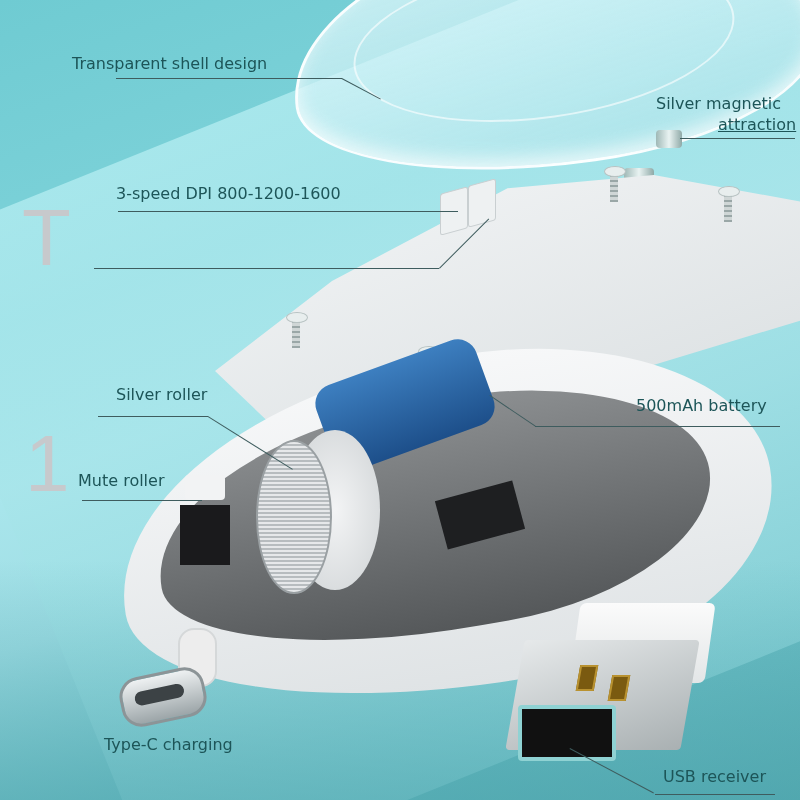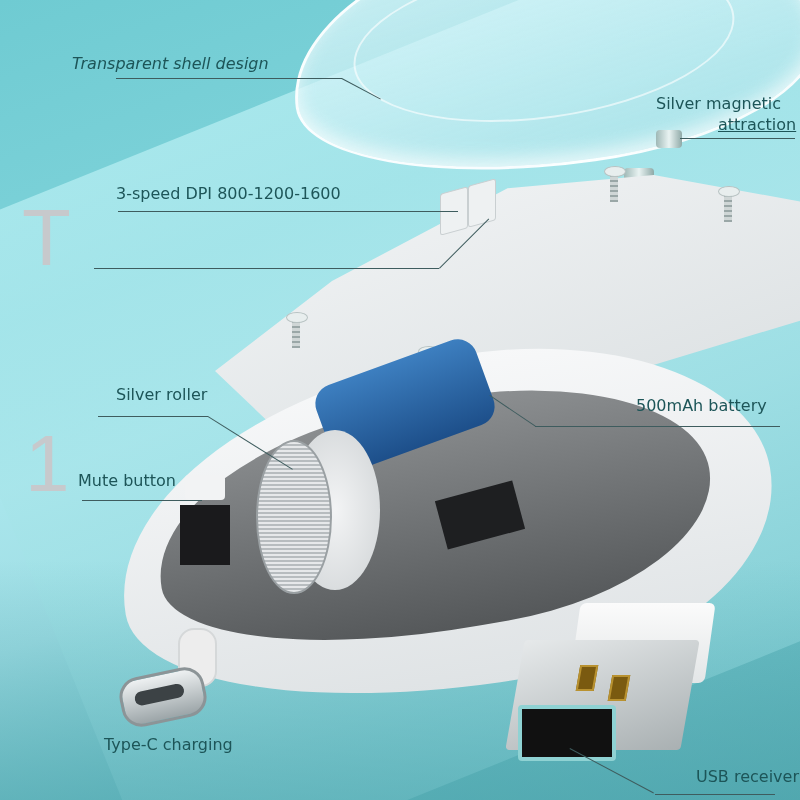--- a/index.html
+++ b/index.html
@@ -89,21 +89,21 @@
   <div class="typec">
     <div class="typec-slot"></div>
   </div>
 
   <div class="usb-cap"></div>
   <div class="usb-plug"></div>
   <div class="usb-pin" style="left:578px;top:665px;transform:skewX(-10deg);"></div>
   <div class="usb-pin" style="left:610px;top:675px;transform:skewX(-10deg);"></div>
   <div class="usb-mouth"></div>
 
-  <div class="label" style="left:72px;top:54px;font-style:italic;">Transparent shell design</div>
+  <div class="label" style="left:72px;top:54px;">Transparent shell design</div>
   <div class="leader" style="left:116px;top:78px;width:226px;"></div>
   <div class="leader-diag" style="left:342px;top:78px;width:44px;transform:rotate(28deg);"></div>
 
   <div class="label" style="left:656px;top:94px;">Silver magnetic</div>
   <div class="label" style="left:718px;top:115px;text-decoration:underline;">attraction</div>
   <div class="leader" style="left:680px;top:138px;width:115px;"></div>
 
   <div class="label" style="left:116px;top:184px;text-align:right;">3-speed DPI 800-1200-1600</div>
   <div class="leader" style="left:118px;top:211px;width:340px;"></div>
 
@@ -111,21 +111,21 @@
   <div class="leader-diag" style="left:439px;top:268px;width:70px;transform:rotate(-45deg);"></div>
 
   <div class="label" style="left:116px;top:385px;">Silver roller</div>
   <div class="leader" style="left:98px;top:416px;width:110px;"></div>
   <div class="leader-diag" style="left:208px;top:416px;width:100px;transform:rotate(32deg);"></div>
 
   <div class="label" style="left:636px;top:396px;">500mAh battery</div>
   <div class="leader" style="left:535px;top:426px;width:245px;"></div>
   <div class="leader-diag" style="left:490px;top:395px;width:55px;transform:rotate(34deg);"></div>
 
-  <div class="label" style="left:78px;top:471px;">Mute button</div>
+  <div class="label" style="left:78px;top:471px;">Mute roller</div>
   <div class="leader" style="left:82px;top:500px;width:120px;"></div>
 
   <div class="label" style="left:104px;top:735px;">Type-C charging</div>
 
-  <div class="label" style="left:663px;top:767px;margin-left:33px;">USB receiver</div>
+  <div class="label" style="left:663px;top:767px;">USB receiver</div>
   <div class="leader" style="left:655px;top:794px;width:120px;"></div>
   <div class="leader-diag" style="left:570px;top:748px;width:95px;transform:rotate(28deg);"></div>
 </div>
 
 </body></html>

